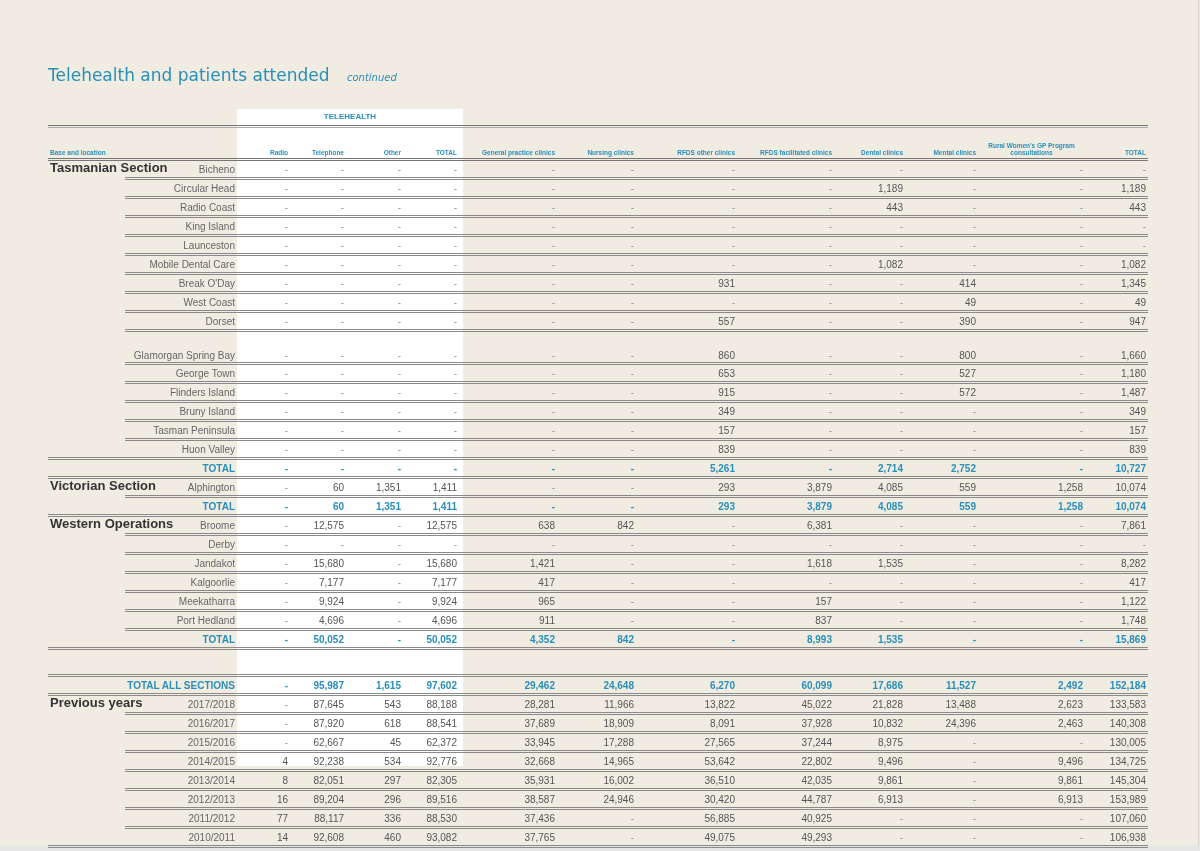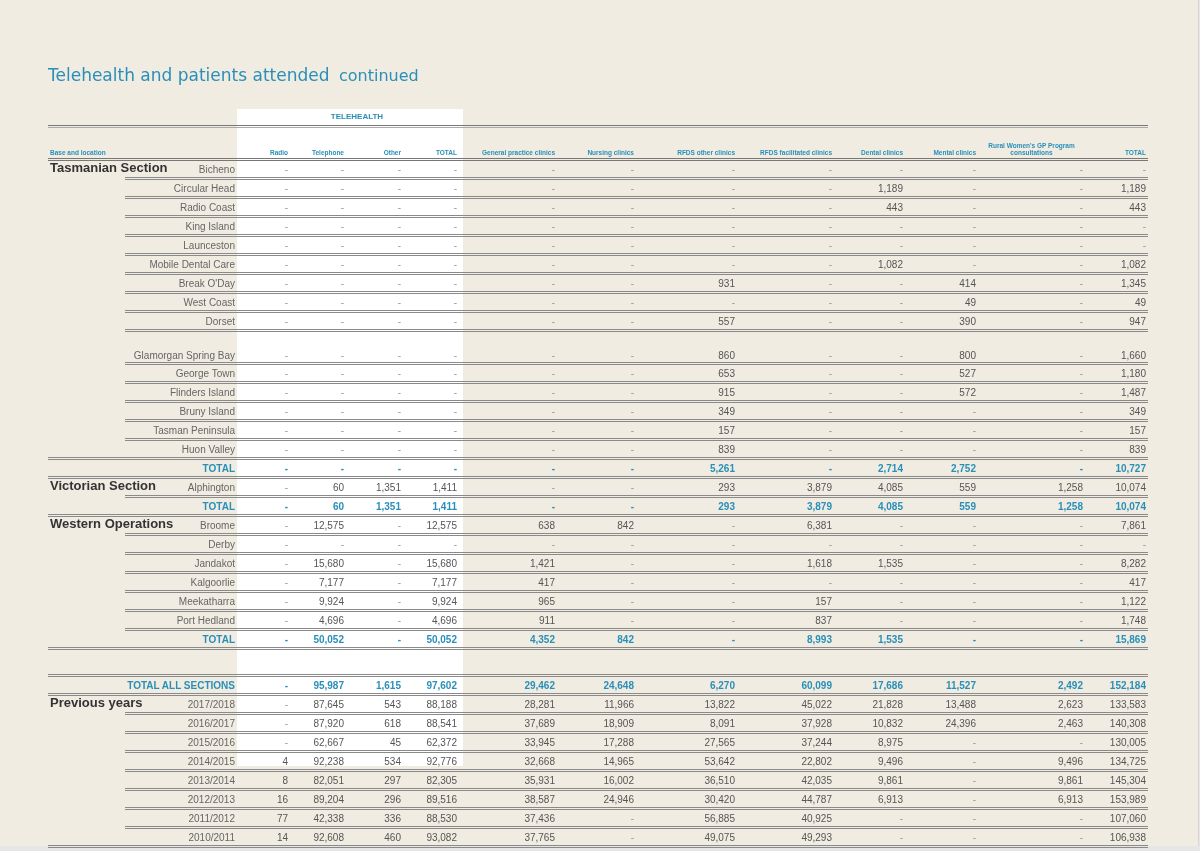--- a/index.html
+++ b/index.html
@@ -21,29 +21,28 @@
     white-space: nowrap;
   }
   .title .sub {
     font-size: 13px; font-weight: bold; color: #4a4a4a; letter-spacing: 0.3px; margin-left: 4px;
   }
   .subtitle {
     position: absolute; left: 48px; top: 65px;
     font-family: "DejaVu Sans", sans-serif;
     font-size: 17px; color: #2a8fb8; white-space: nowrap;
   }
-  .subtitle .cont { font-size: 16px; margin-left: 4px; }
+  .subtitle .cont { font-size: 10px; margin-left: 12px; font-style: italic; }
   .tele-band {
     position: absolute; left: 237px; top: 109px; width: 226px; height: 657px;
     background: #ffffff;
   }
   .group-head {
     position: absolute; top: 112px; font-size: 8px; font-weight: bold; color: #2a8fb8;
     text-align: center;
-    margin-left: 7px;
   }
   .rule { position: absolute; left: 48px; width: 1100px; }
   .rule.double { border-top: 1px solid #777; border-bottom: 1px solid #aaa; height: 1px; }
   table.stats {
     position: absolute; left: 48px; top: 142px; width: 1100px;
     border-collapse: collapse; table-layout: fixed;
     font-size: 10px; color: #555;
   }
   table.stats th {
     font-size: 6.5px; font-weight: bold; color: #2a8fb8;
@@ -616,21 +615,21 @@
           <td class="num">30,420</td>
           <td class="num">44,787</td>
           <td class="num">6,913</td>
           <td class="num dash">-</td>
           <td class="num">6,913</td>
           <td class="num">153,989</td>
         </tr>
         <tr>
           <td class="loc">2011/2012</td>
           <td class="num">77</td>
-          <td class="num">42,338</td>
+          <td class="num">88,117</td>
           <td class="num">336</td>
           <td class="num">88,530</td>
           <td class="num">37,436</td>
           <td class="num dash">-</td>
           <td class="num">56,885</td>
           <td class="num">40,925</td>
           <td class="num dash">-</td>
           <td class="num dash">-</td>
           <td class="num dash">-</td>
           <td class="num">107,060</td>

